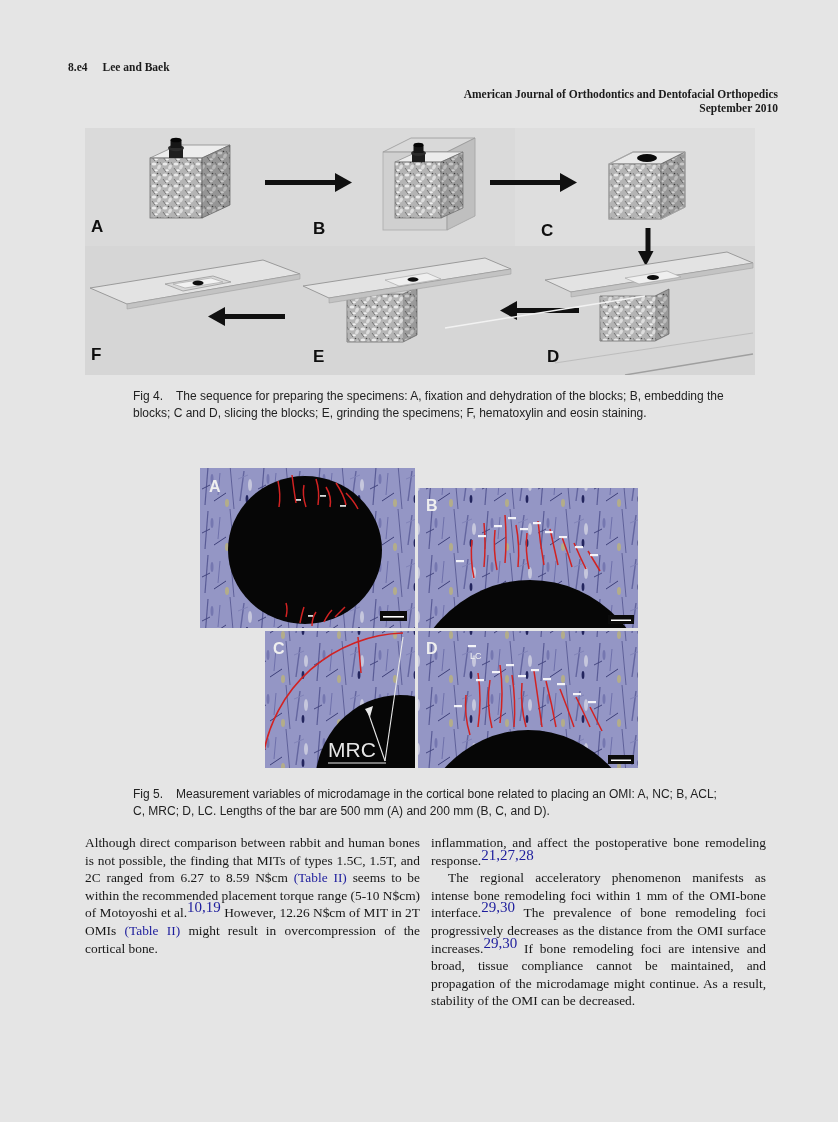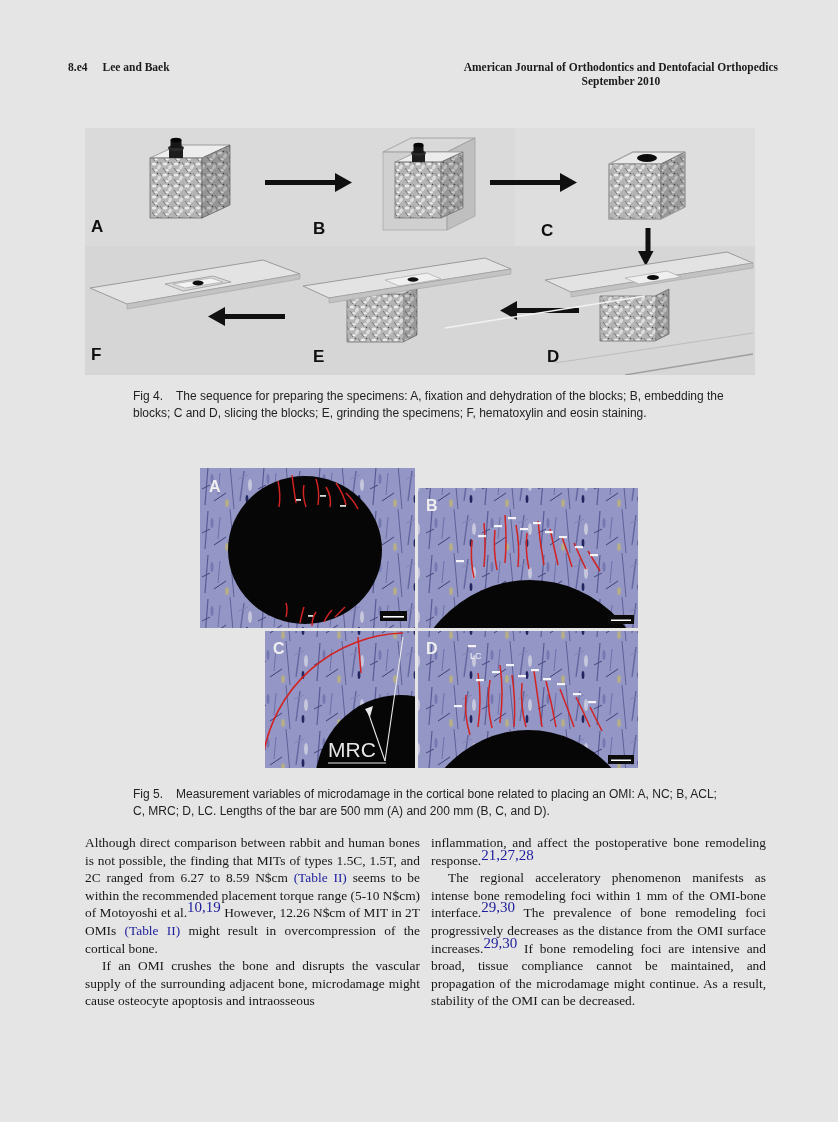--- a/index.html
+++ b/index.html
@@ -8,21 +8,21 @@
     position:relative; width:838px; height:1122px; background:#e5e5e5;
     overflow:hidden; font-family:"Liberation Serif", serif; color:#1d1d1d;
   }
   
   .hdr {
     position:absolute; left:68px; right:60px; top:61px;
     display:flex; justify-content:space-between;
     font-weight:bold; font-size:11.5px; line-height:13.5px; color:#1b1b1b;
   }
   .hdr-left { display:flex; gap:15px; }
-  .hdr-right { text-align:center; }
+  .hdr-right { text-align:right;margin-top:27px; }
   
   .fig4 { position:absolute; left:85px; top:128px; width:670px; height:247px; }
   .fig5 { position:absolute; left:200px; top:465px; width:440px; height:305px; }
   .cap {
     position:absolute; left:133px;
     font-family:"Liberation Sans", sans-serif; font-size:12px; line-height:16.5px;
     color:#222; text-align:left;
   }
   .cap4 { top:388px; width:616px; }
   .cap5 { top:786px; width:592px; }
@@ -331,21 +331,20 @@
     </svg>
   </div>
 
   <div class="cap cap5">
     <span class="cap-label">Fig 5.</span><span>Measurement variables of microdamage in the cortical bone related to placing an OMI: A, NC; B, ACL; C, MRC; D, LC. Lengths of the bar are 500 mm (A) and 200 mm (B, C, and D).</span>
   </div>
 
   <div class="cols">
     <div class="col">
       <p><span>Although direct comparison between rabbit and human bones is not possible, the finding that MITs of types 1.5C, 1.5T, and 2C ranged from 6.27 to 8.59 N$cm </span><span class="tlink">(Table II)</span><span> seems to be within the recommended placement torque range (5-10 N$cm) of Motoyoshi et al.</span><sup class="ref">10,19</sup><span> However, 12.26 N$cm of MIT in 2T OMIs </span><span class="tlink">(Table II)</span><span> might result in overcompression of the cortical bone.</span></p>
-      <p class="ind">If an OMI crushes the bone and disrupts the vascular supply of the surrounding adjacent bone, microdamage might cause osteocyte apoptosis and intraosseous</p>
     </div>
     <div class="col">
       <p><span>inflammation, and affect the postoperative bone remodeling response.</span><sup class="ref">21,27,28</sup></p>
       <p class="ind"><span>The regional acceleratory phenomenon manifests as intense bone remodeling foci within 1 mm of the OMI-bone interface.</span><sup class="ref">29,30</sup><span> The prevalence of bone remodeling foci progressively decreases as the distance from the OMI surface increases.</span><sup class="ref">29,30</sup><span> If bone remodeling foci are intensive and broad, tissue compliance cannot be maintained, and propagation of the microdamage might continue. As a result, stability of the OMI can be decreased.</span></p>
     </div>
   </div>
 
 </div>
 
 </body></html>

